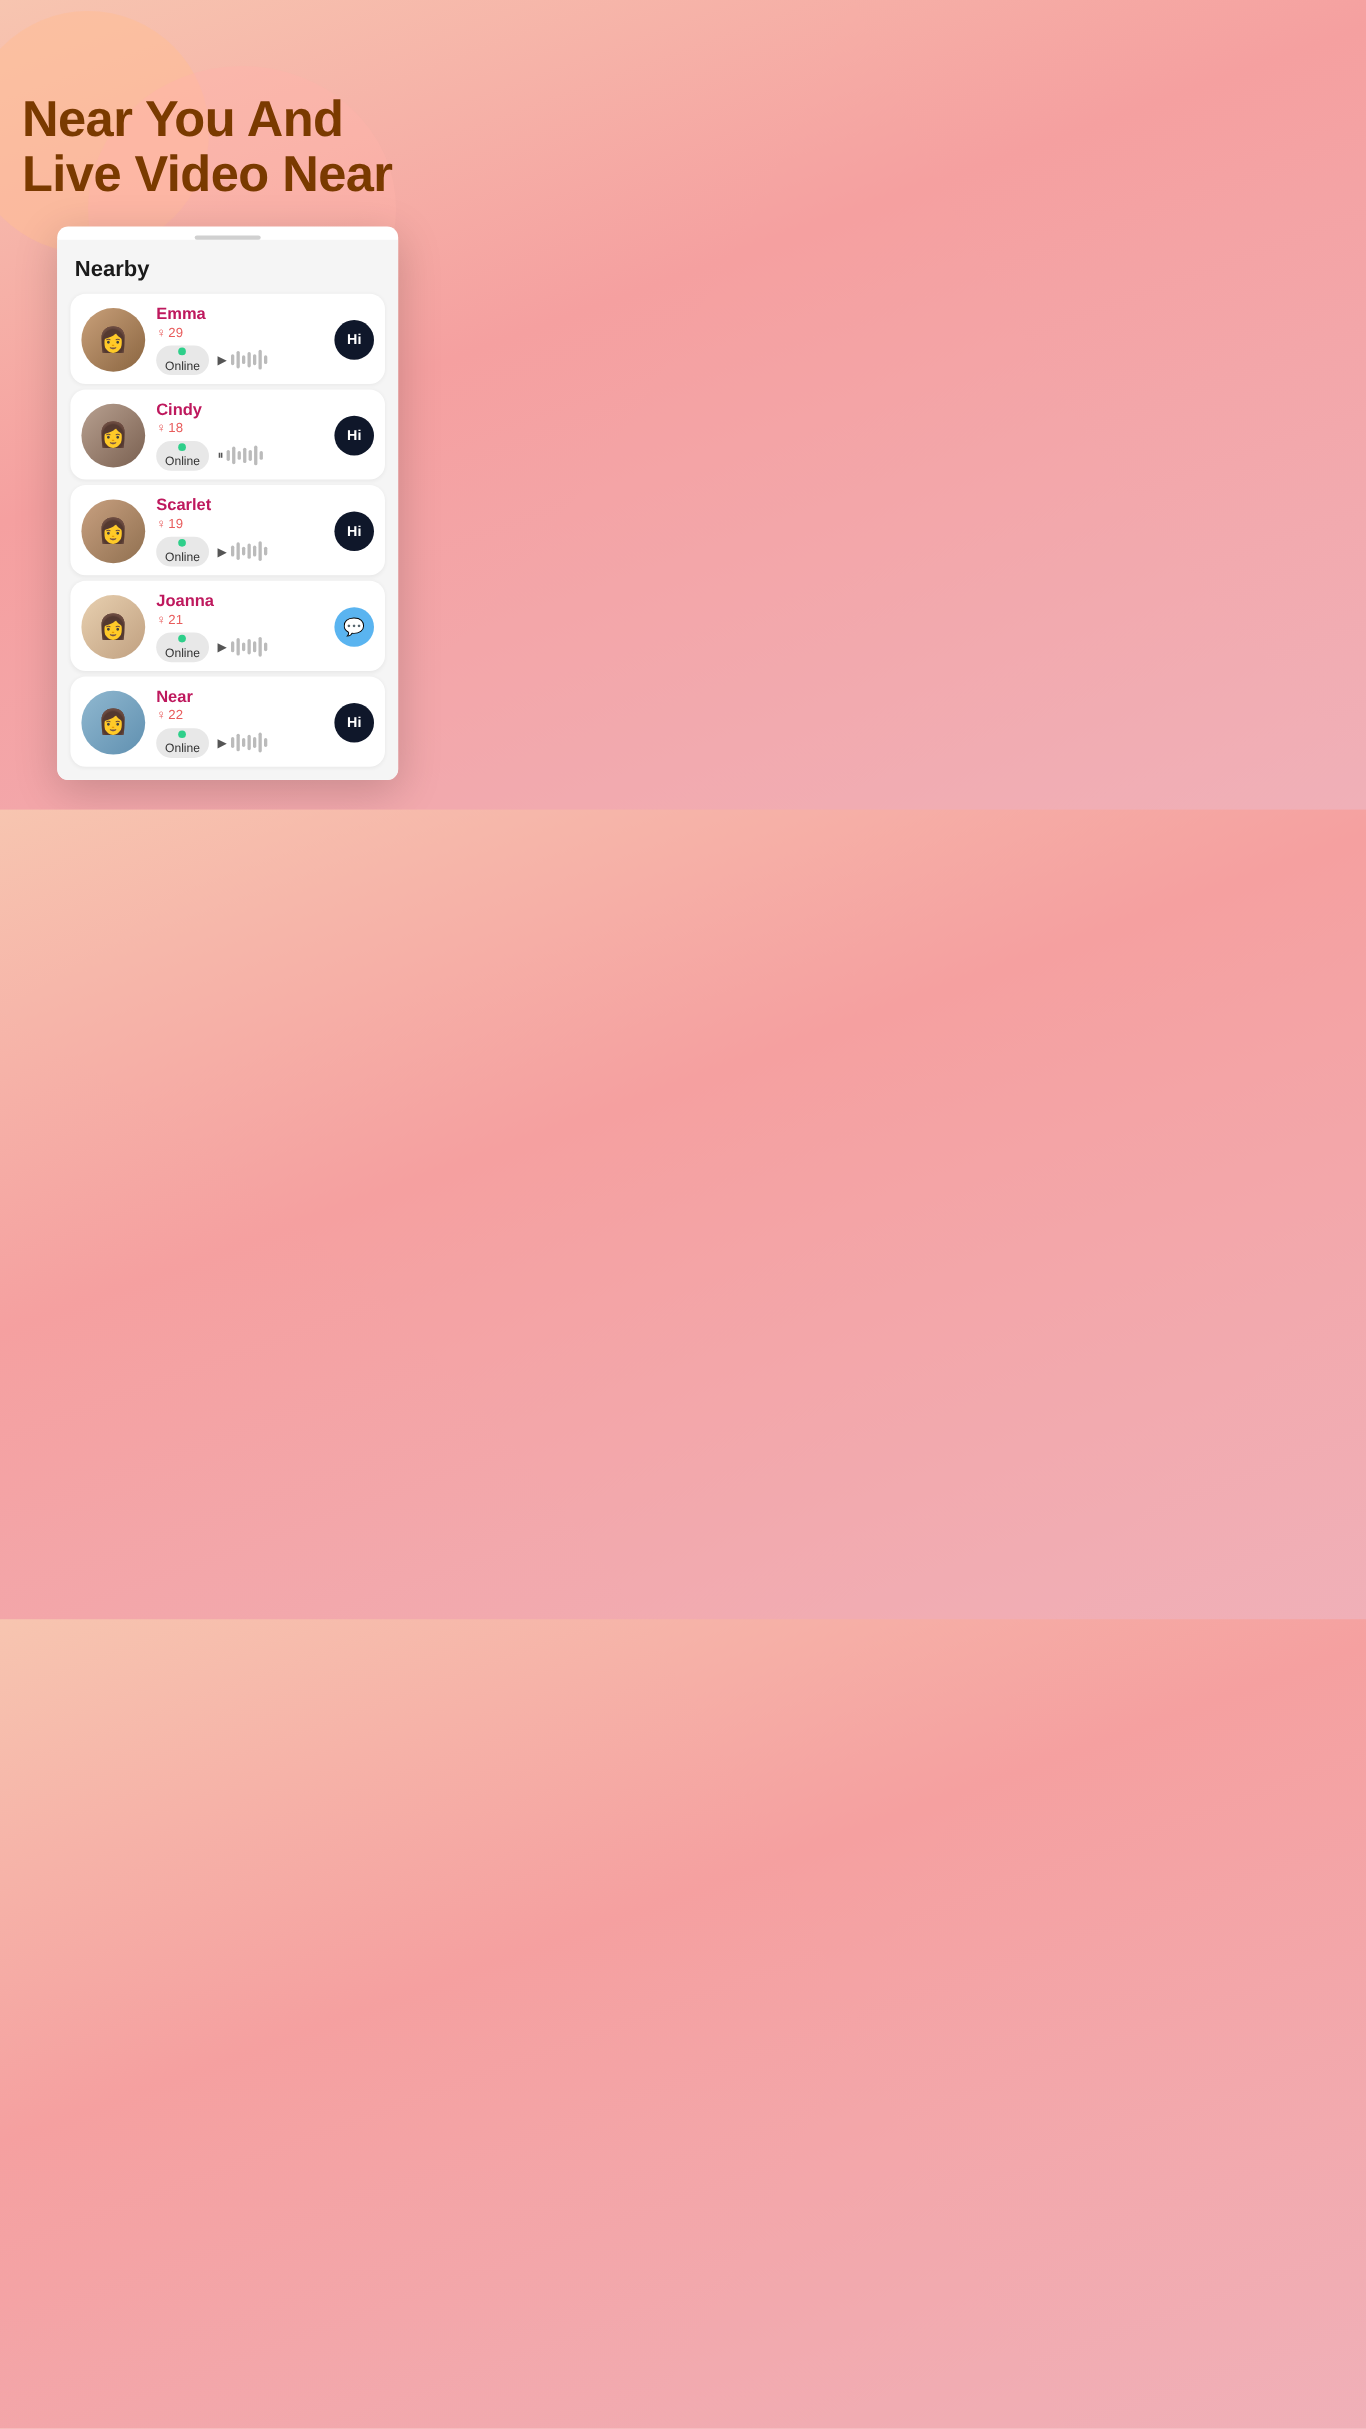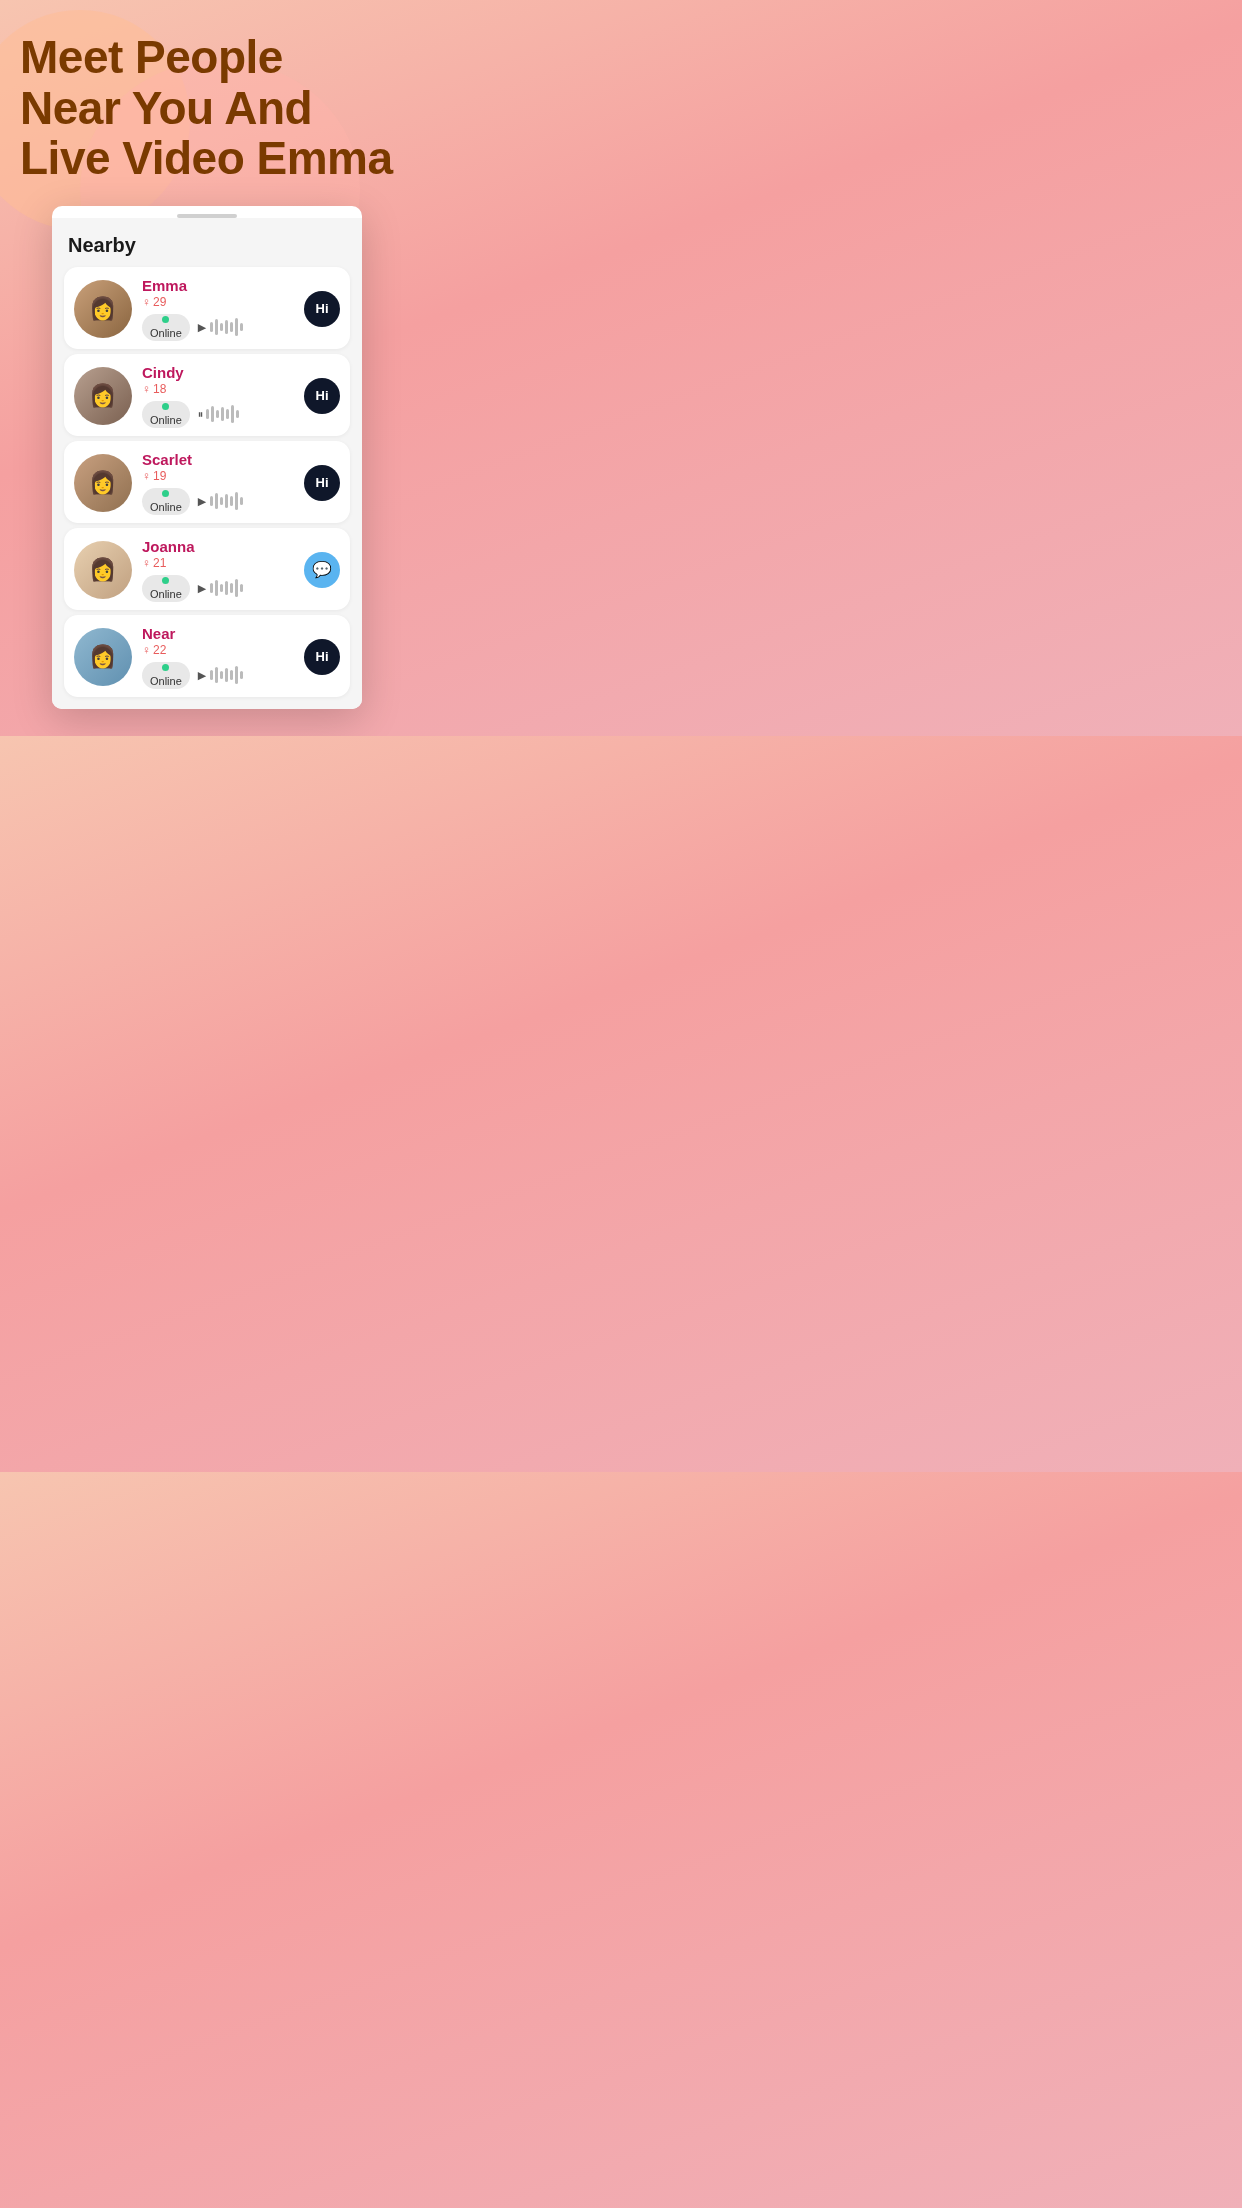--- a/index.html
+++ b/index.html
@@ -243,23 +243,23 @@
     }
   </style>
 </head>
 <body>
 
 <div class="blob1"></div>
 <div class="blob2"></div>
 
 <div class="hero-text">
   <div class="hero-title">
-    <span>Meet People</span><br>
+    <br>
     <span>Near You And</span><br>
-    <span>Live Video Emma</span>
+    <span>Live Video Near</span>
   </div>
 </div>
 
 <div class="phone-mockup">
   <div class="phone-notch">
     <div class="phone-notch-bar"></div>
   </div>
   <div class="phone-screen">
     <div class="screen-title">Nearby</div>
     <div class="user-list" id="user-list-container">

